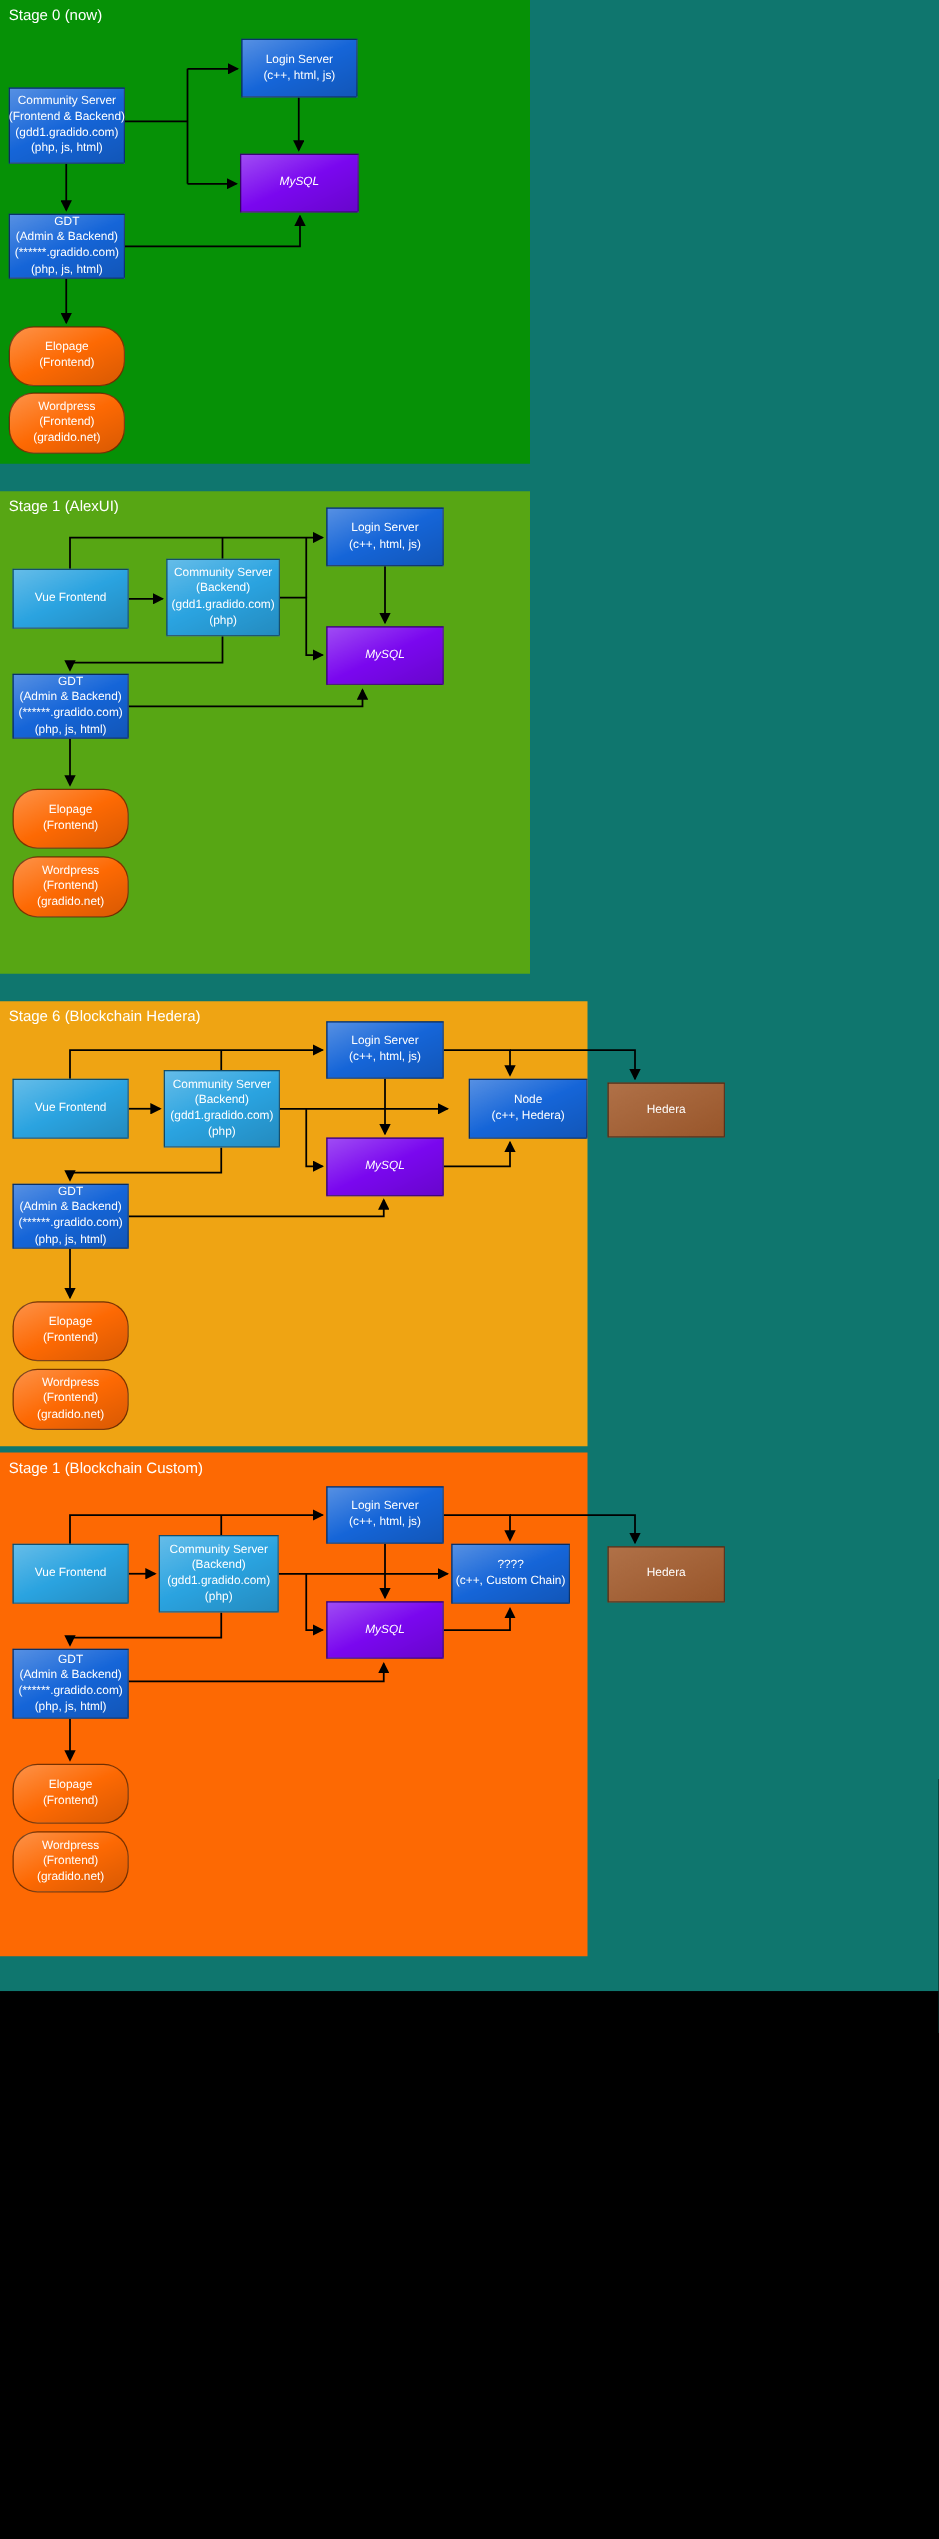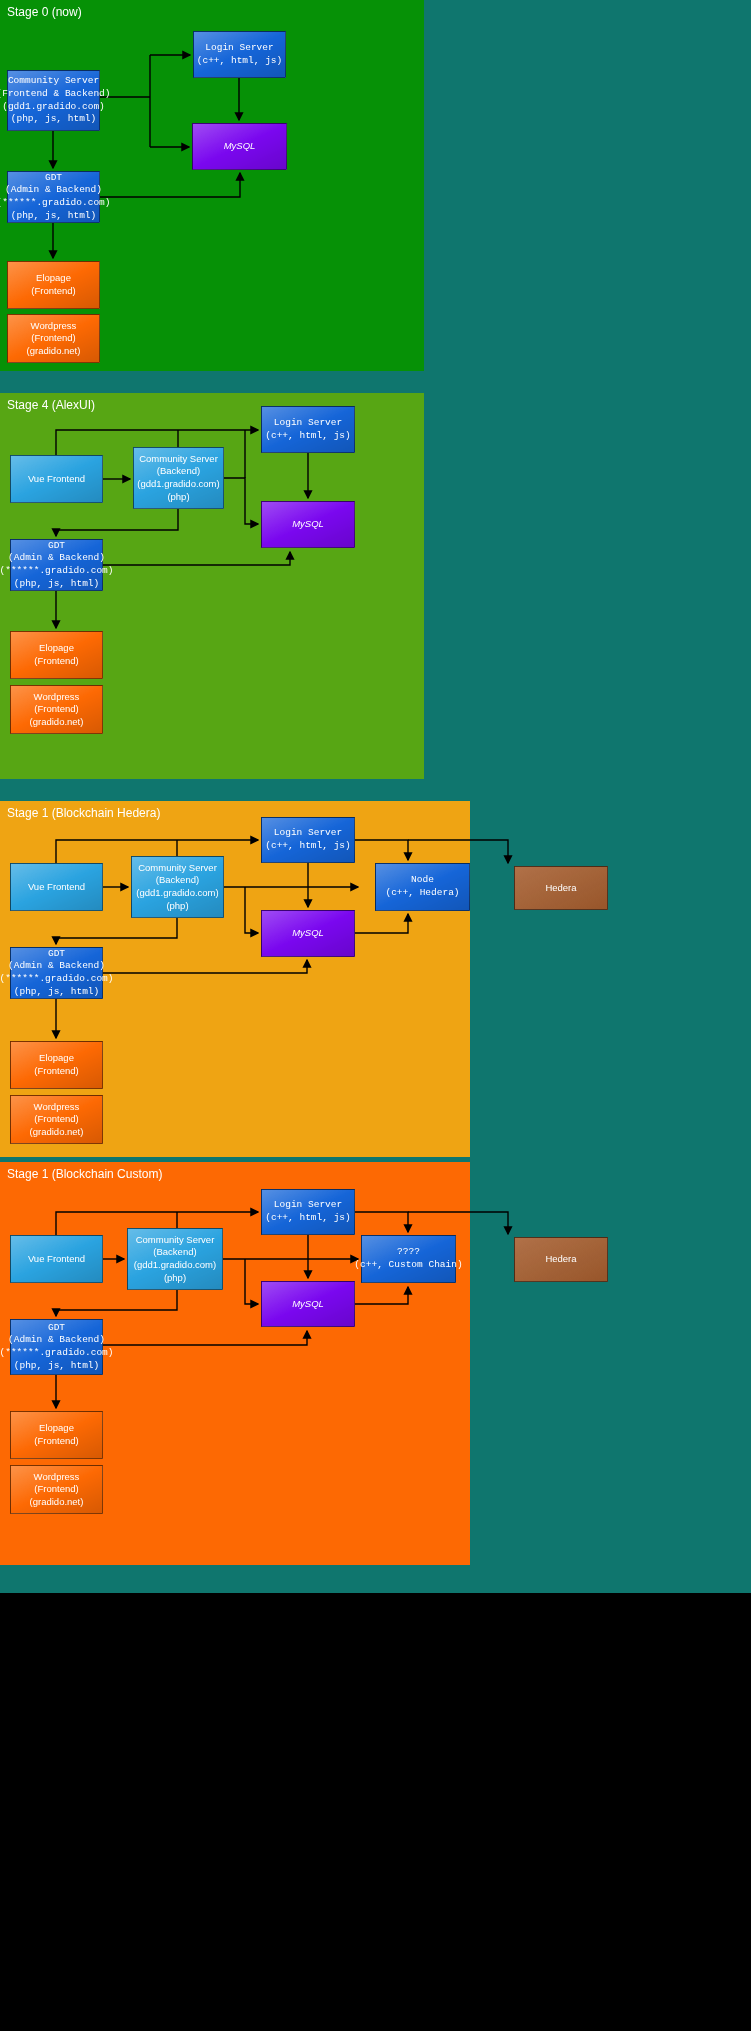--- a/index.html
+++ b/index.html
@@ -27,39 +27,39 @@
     position: absolute; z-index: 3;
     display: flex; align-items: center; justify-content: center;
     text-align: center;
     color: var(--text, #fff);
     font-size: 9.5px; line-height: 1.32;
     white-space: pre;
     border: 1px solid rgba(0,0,0,.5);
     box-sizing: border-box;
     background-image: linear-gradient(155deg, rgba(255,255,255,.28), rgba(255,255,255,0) 50%, rgba(0,0,0,.15));
   }
-  .blue      { background-color: var(--blue-node, #1565d8); font-family: Liberation Mono, monospace; }
+  .blue      { background-color: var(--blue-node, #1565d8); }
   .lightblue { background-color: var(--light-blue-node, #2aa3e0); }
   .purple    { background-color: var(--purple-node, #7a07ef); font-style: italic; }
-  .orangebox { background-color: var(--orange-node, #fd6903); }
-  .brown     { background-color: var(--brown-node, #a55d2e); background-image: linear-gradient(155deg, rgba(255,255,255,.12), rgba(0,0,0,.08)); margin-left: 28px; }
+  .orangebox { background-color: var(--orange-node, #fd6903); border-radius: 20px; }
+  .brown     { background-color: var(--brown-node, #a55d2e); background-image: linear-gradient(155deg, rgba(255,255,255,.12), rgba(0,0,0,.08)); }
 </style>
 </head>
 <body>
 
 <div id="canvas">
 
   <div class="stage" style="left:0;top:0;width:424px;height:371px;background:var(--stage0-bg)">
     <div class="stage-title">Stage 0 (now)</div>
   </div>
   <div class="stage" style="left:0;top:393px;width:424px;height:386px;background:var(--stage1-bg)">
-    <div class="stage-title">Stage 4 (AlexUI)</div>
+    <div class="stage-title">Stage 1 (AlexUI)</div>
   </div>
   <div class="stage" style="left:0;top:801px;width:470px;height:356px;background:var(--stage2-bg)">
-    <div class="stage-title">Stage 1 (Blockchain Hedera)</div>
+    <div class="stage-title">Stage 6 (Blockchain Hedera)</div>
   </div>
   <div class="stage" style="left:0;top:1162px;width:470px;height:403px;background:var(--stage3-bg)">
     <div class="stage-title">Stage 1 (Blockchain Custom)</div>
   </div>
 
   <svg class="wires" width="751" height="2031" viewBox="0 0 751 2031">
     <defs>
       <marker id="ah" viewBox="0 0 10 10" refX="8.5" refY="5" markerWidth="6.5" markerHeight="6.5" orient="auto-start-reverse">
         <path d="M0,0 L10,5 L0,10 z" fill="#000"></path>
       </marker>

